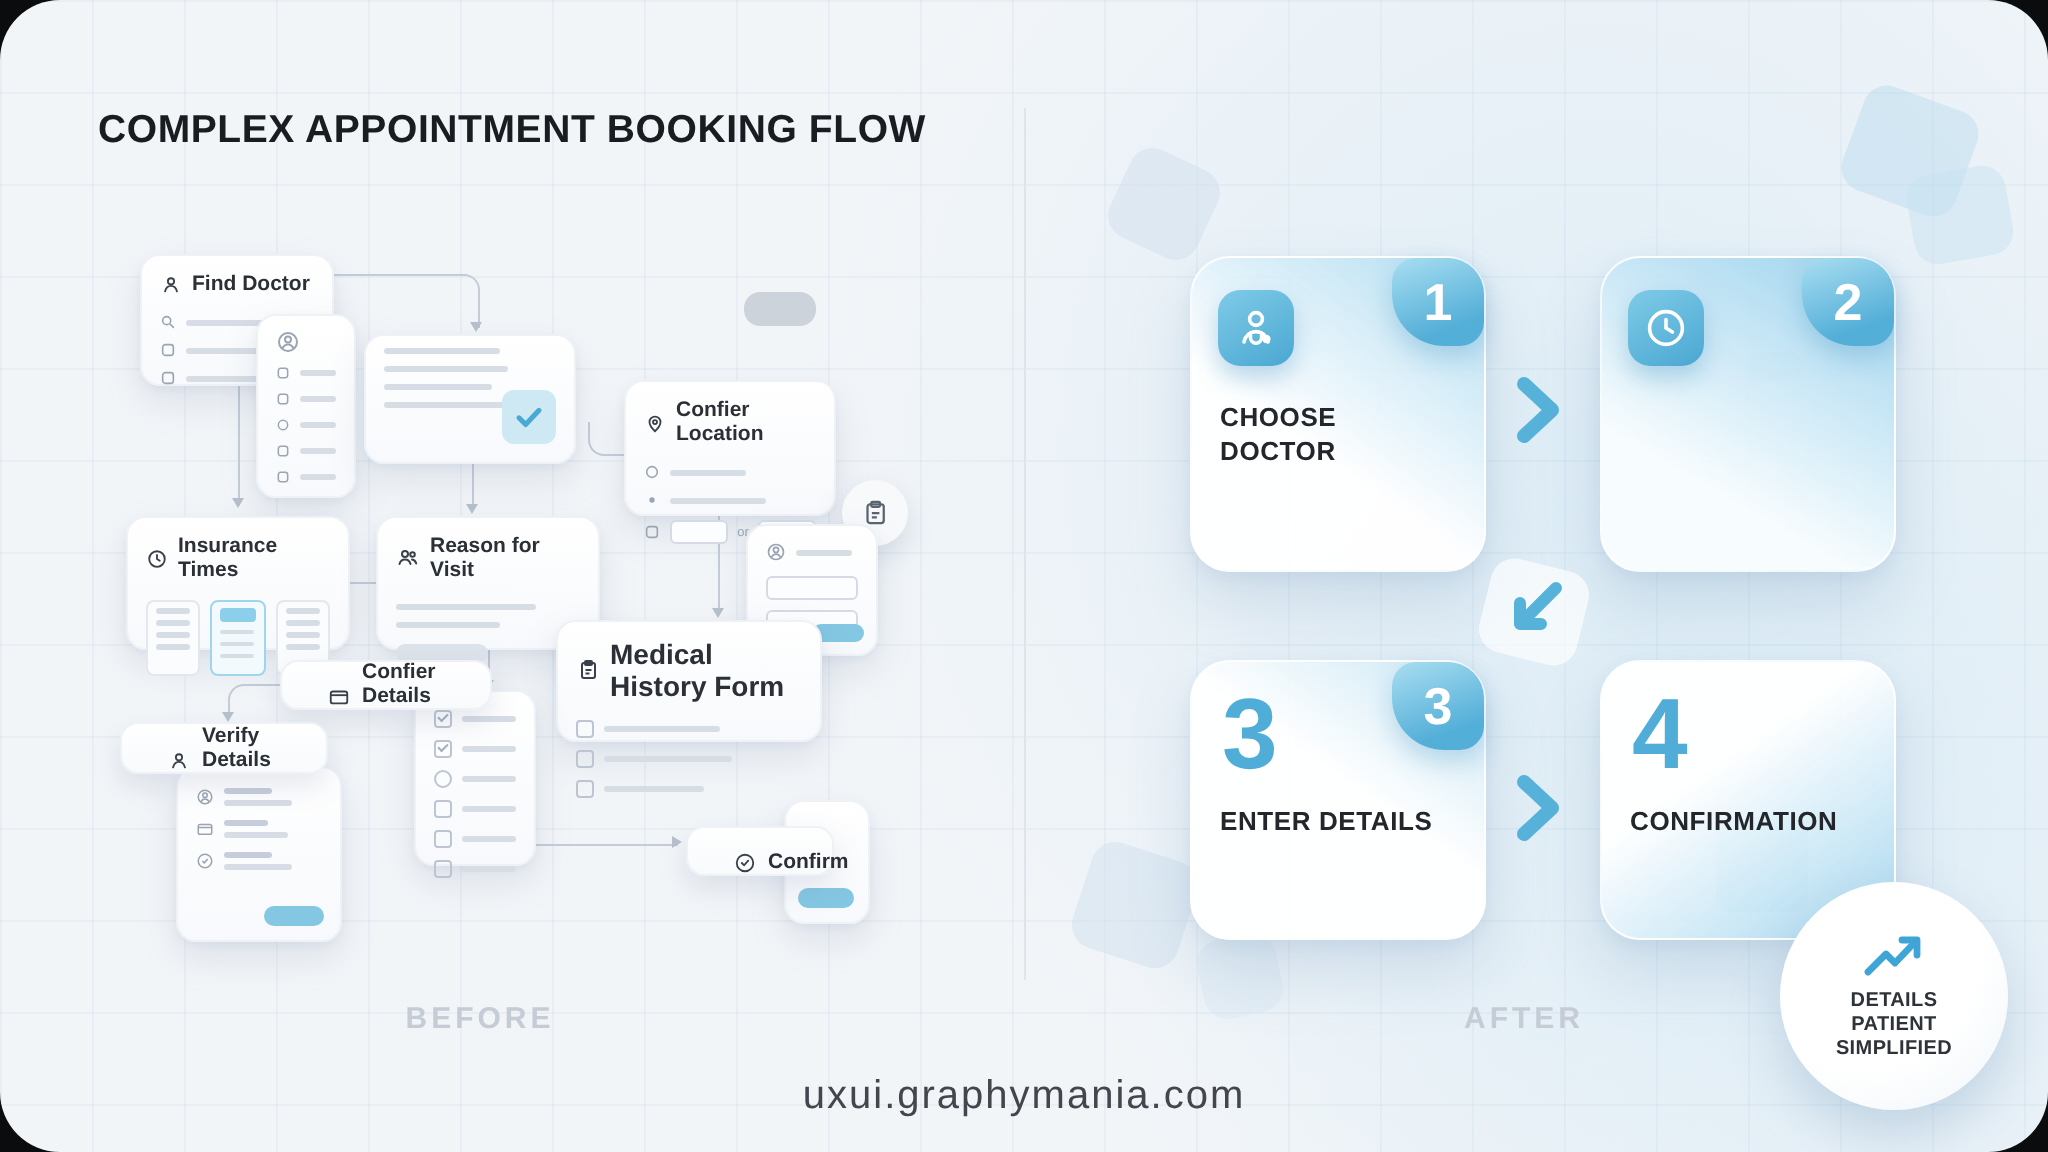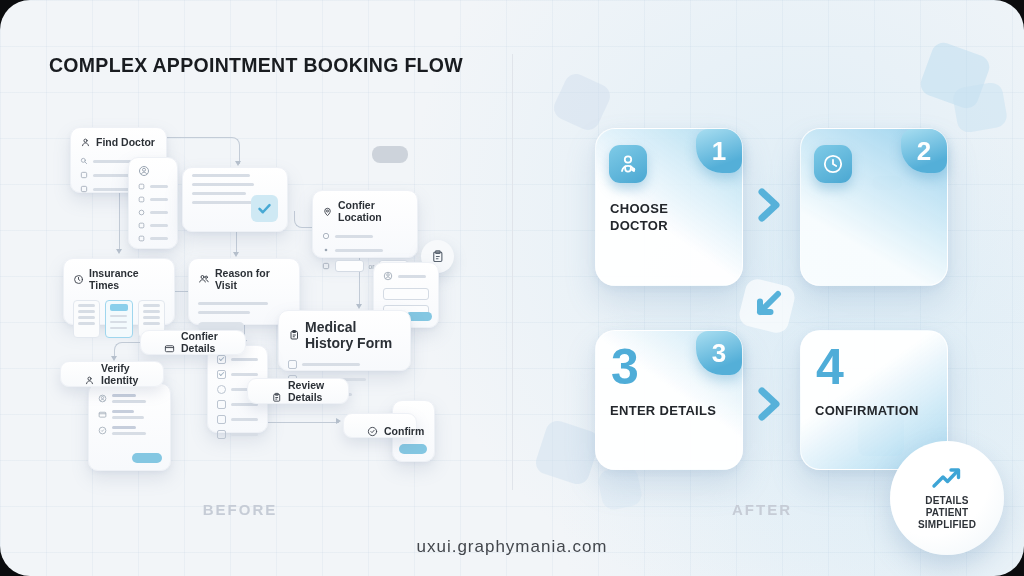--- a/index.html
+++ b/index.html
@@ -57,21 +57,21 @@
     font-size:26px;font-weight:800;color:#fff;box-shadow:0 6px 12px rgba(70,150,195,.30)}
   .bignum{position:absolute;left:15px;top:6px;font-size:50px;font-weight:800;color:#4fadd8;line-height:1.2}
   .slabel{position:absolute;left:14px;top:72px;width:118px;font-size:13px;font-weight:800;letter-spacing:.3px;
     color:#23272c;line-height:1.3}
   .chev,.diag{position:absolute;color:#57b2da}
   .badgecirc{position:absolute;left:890px;top:441px;width:114px;height:114px;border-radius:50%;
     background:radial-gradient(circle at 35% 30%,#ffffff 55%,#eef5f9);box-shadow:0 12px 26px rgba(100,140,180,.28);
     display:flex;flex-direction:column;align-items:center;justify-content:center;text-align:center}
   .badgecirc .t{font-size:10px;font-weight:800;color:#2e3339;line-height:1.18;letter-spacing:.2px}
   .ftr{position:absolute;font-size:15px;font-weight:700;letter-spacing:2px;color:#c6ccd6;text-align:center}
-  .wm{position:absolute;left:362px;top:537px;width:300px;text-align:center;font-size:17px;color:#43474d;letter-spacing:1px}
+  .wm{position:absolute;left:362px;top:537px;width:300px;text-align:center;font-size:20px;color:#43474d;letter-spacing:1px}
   .deco{position:absolute;border-radius:12px}
   .divider{position:absolute;left:512px;top:54px;width:1px;height:436px;background:#e0e4ea}
 </style>
 </head>
 <body>
 
 <div class="canvas">
 
   <div class="deco" style="left:925px;top:48px;width:60px;height:55px;background:rgba(170,212,236,.35);transform:rotate(20deg)"></div>
   <div class="deco" style="left:955px;top:85px;width:50px;height:45px;background:rgba(200,226,242,.5);transform:rotate(-10deg)"></div>
@@ -388,31 +388,23 @@
           <div class="ln" style="width:34px;margin-top:3px"></div>
         </div>
       </div>
     <div class="bpill abs" style="right:8px;bottom:7px;width:30px;height:10px;border-radius:6px"></div>
   </div>
   <div class="pillc" style="left:60px;top:361px;width:104px;height:26px;font-size:10.5px;font-weight:700;color:#2b3036">
     <svg width="11" height="11" viewBox="0 0 24 24" fill="none" stroke="currentColor" stroke-width="2" stroke-linecap="round">
         <circle cx="12" cy="8" r="3.4"></circle>
         <path d="M5.5 19c1-4 3.5-6 6.5-6s5.5 2 6.5 6"></path>
       </svg>
-    <span>Verify Identity</span>
-  </div>
-
-  <div class="pillc" style="left:247px;top:378px;width:102px;height:26px;font-size:10.5px;font-weight:700;color:#2b3036">
-    <svg width="11" height="11" viewBox="0 0 24 24" fill="none" stroke="currentColor" stroke-width="2">
-        <rect x="6" y="5" width="13" height="15" rx="2"></rect>
-        <rect x="9" y="3" width="7" height="4" rx="1"></rect>
-        <path d="M9.5 12h6M9.5 15.5h4"></path>
-      </svg>
-    <span>Review Details</span>
-  </div>
+    <span>Verify Details</span>
+  </div>
+
 
   <div class="lcard" style="left:392px;top:400px;width:43px;height:62px">
     <div class="bpill abs" style="right:7px;bottom:7px;width:28px;height:10px"></div>
   </div>
   <div class="pillc" style="left:343px;top:413px;width:74px;height:25px;font-size:10.5px;font-weight:700;color:#2b3036">
     <svg width="11" height="11" viewBox="0 0 24 24" fill="none" stroke="currentColor" stroke-width="2" stroke-linecap="round">
         <circle cx="12" cy="12" r="9"></circle>
         <path d="M8.5 12l2.5 2.5 4.5-5"></path>
       </svg>
     <span>Confirm</span>

